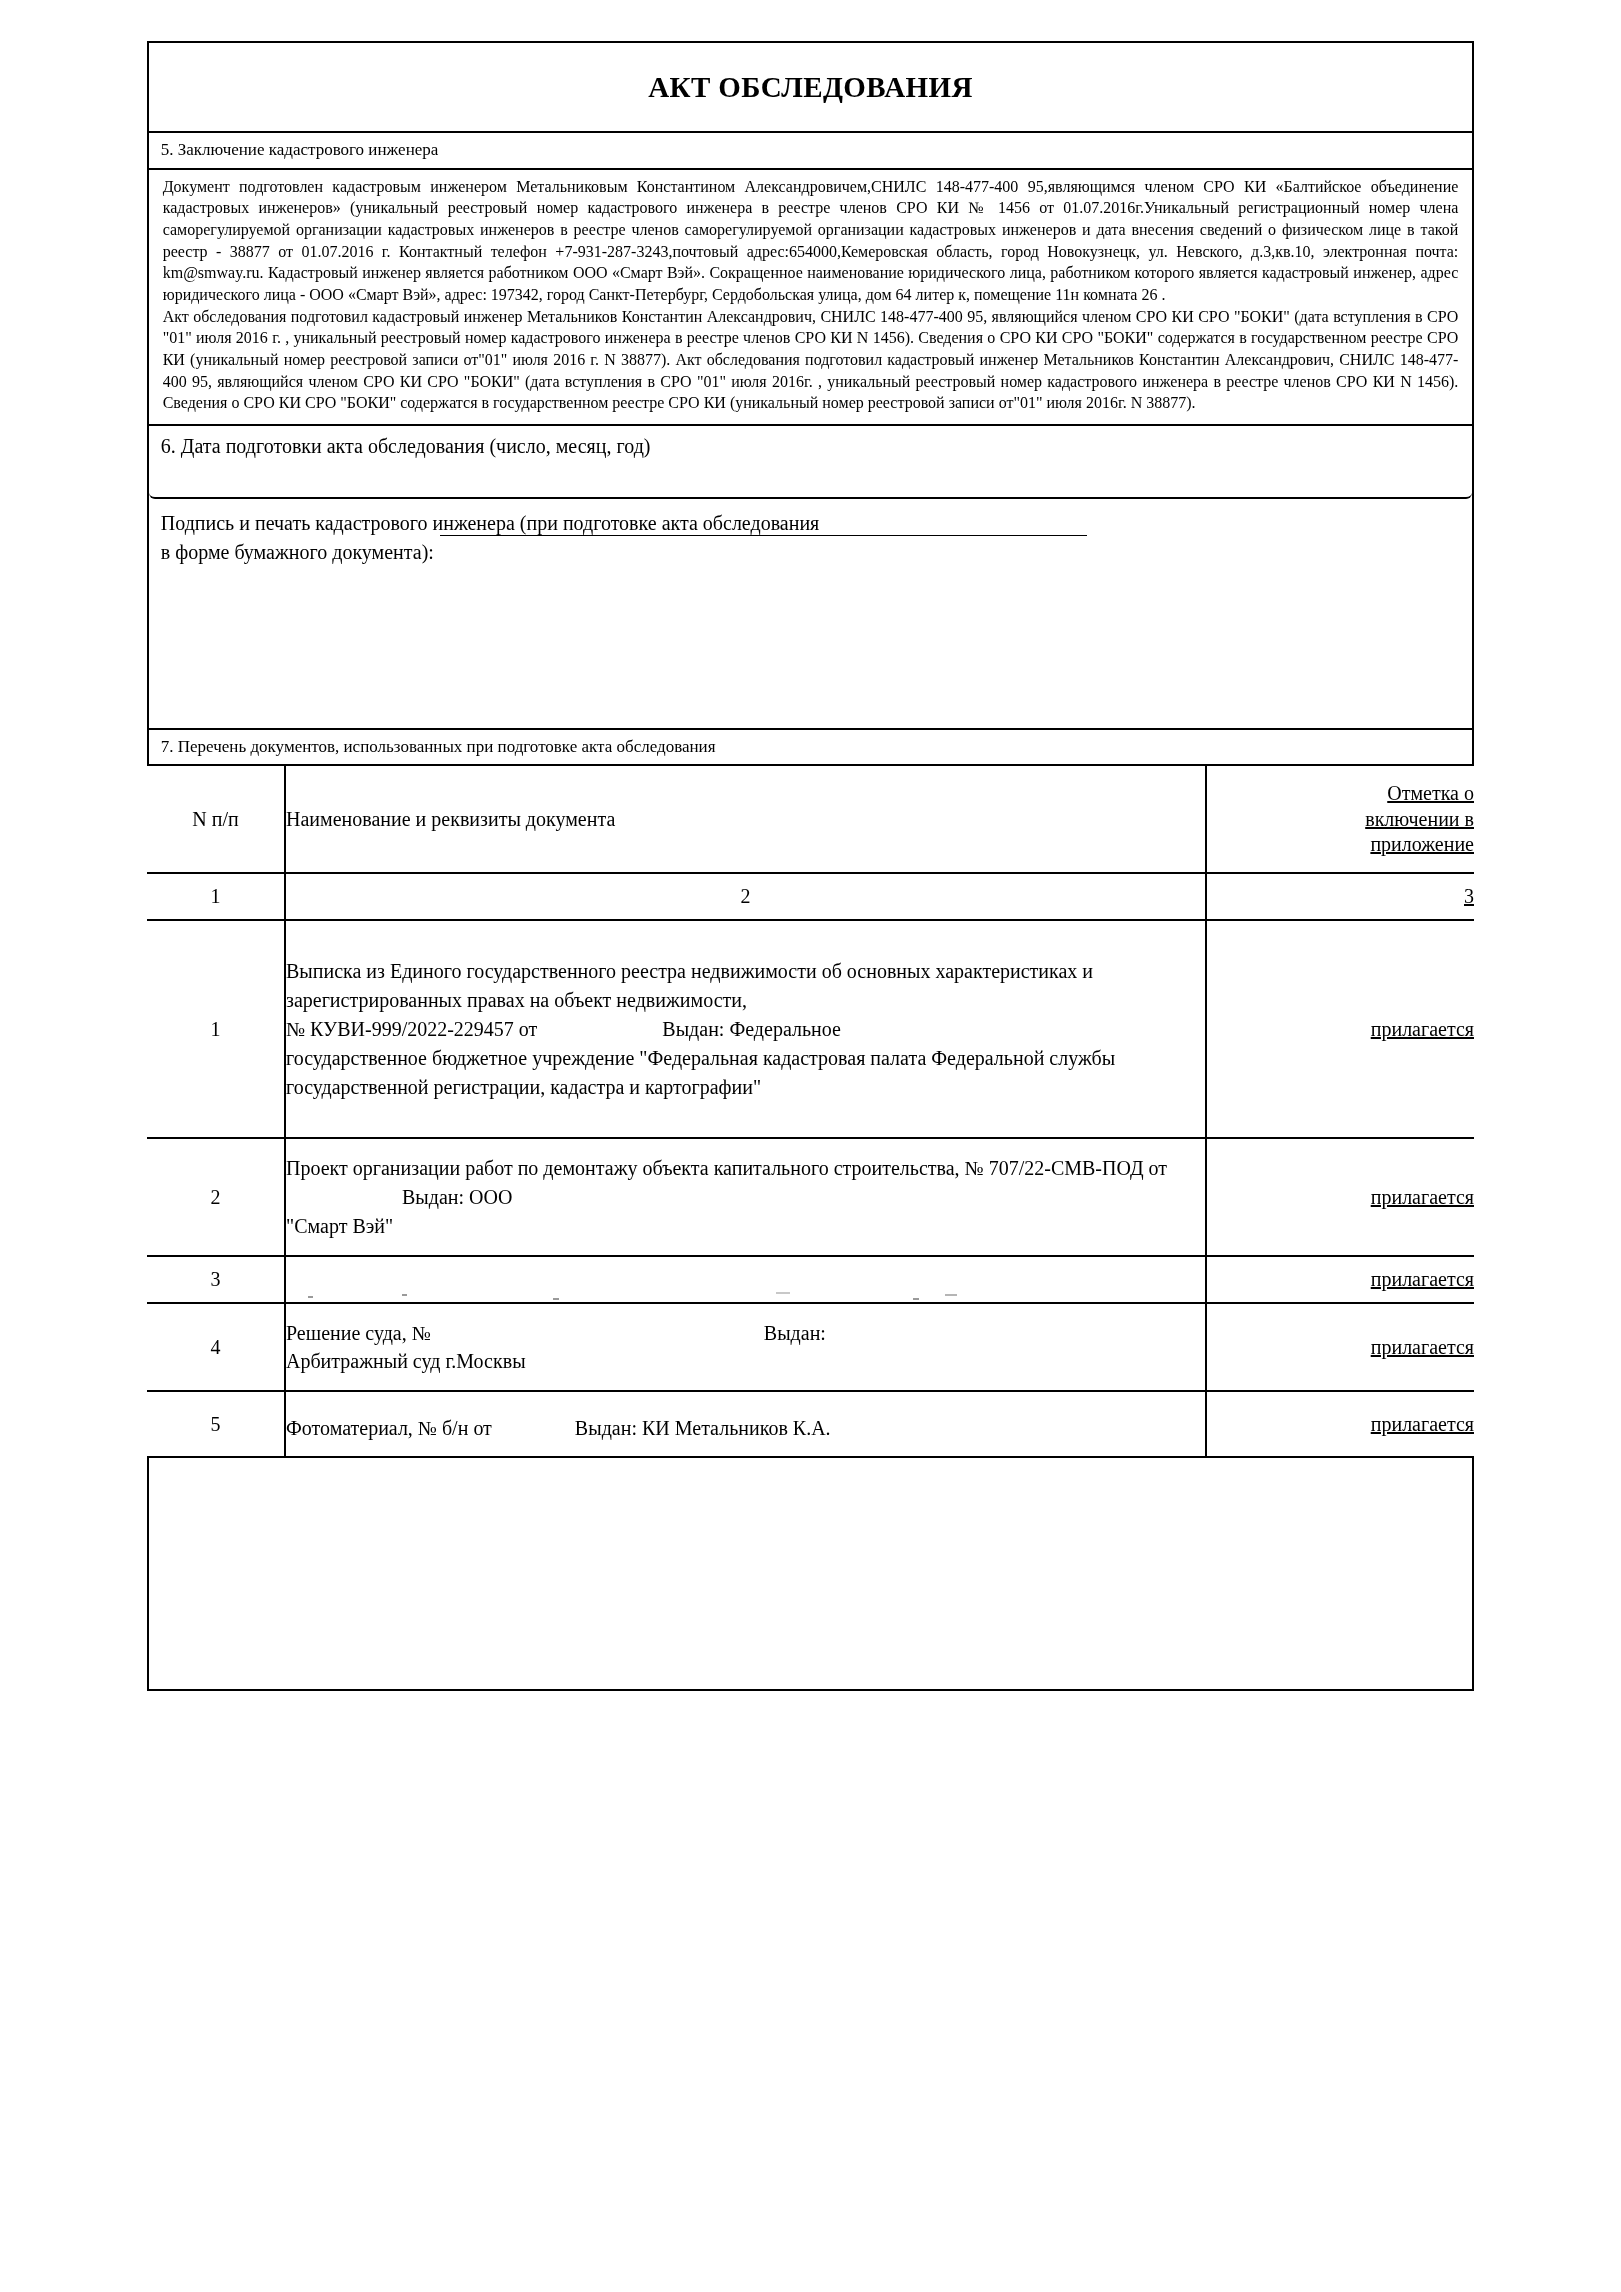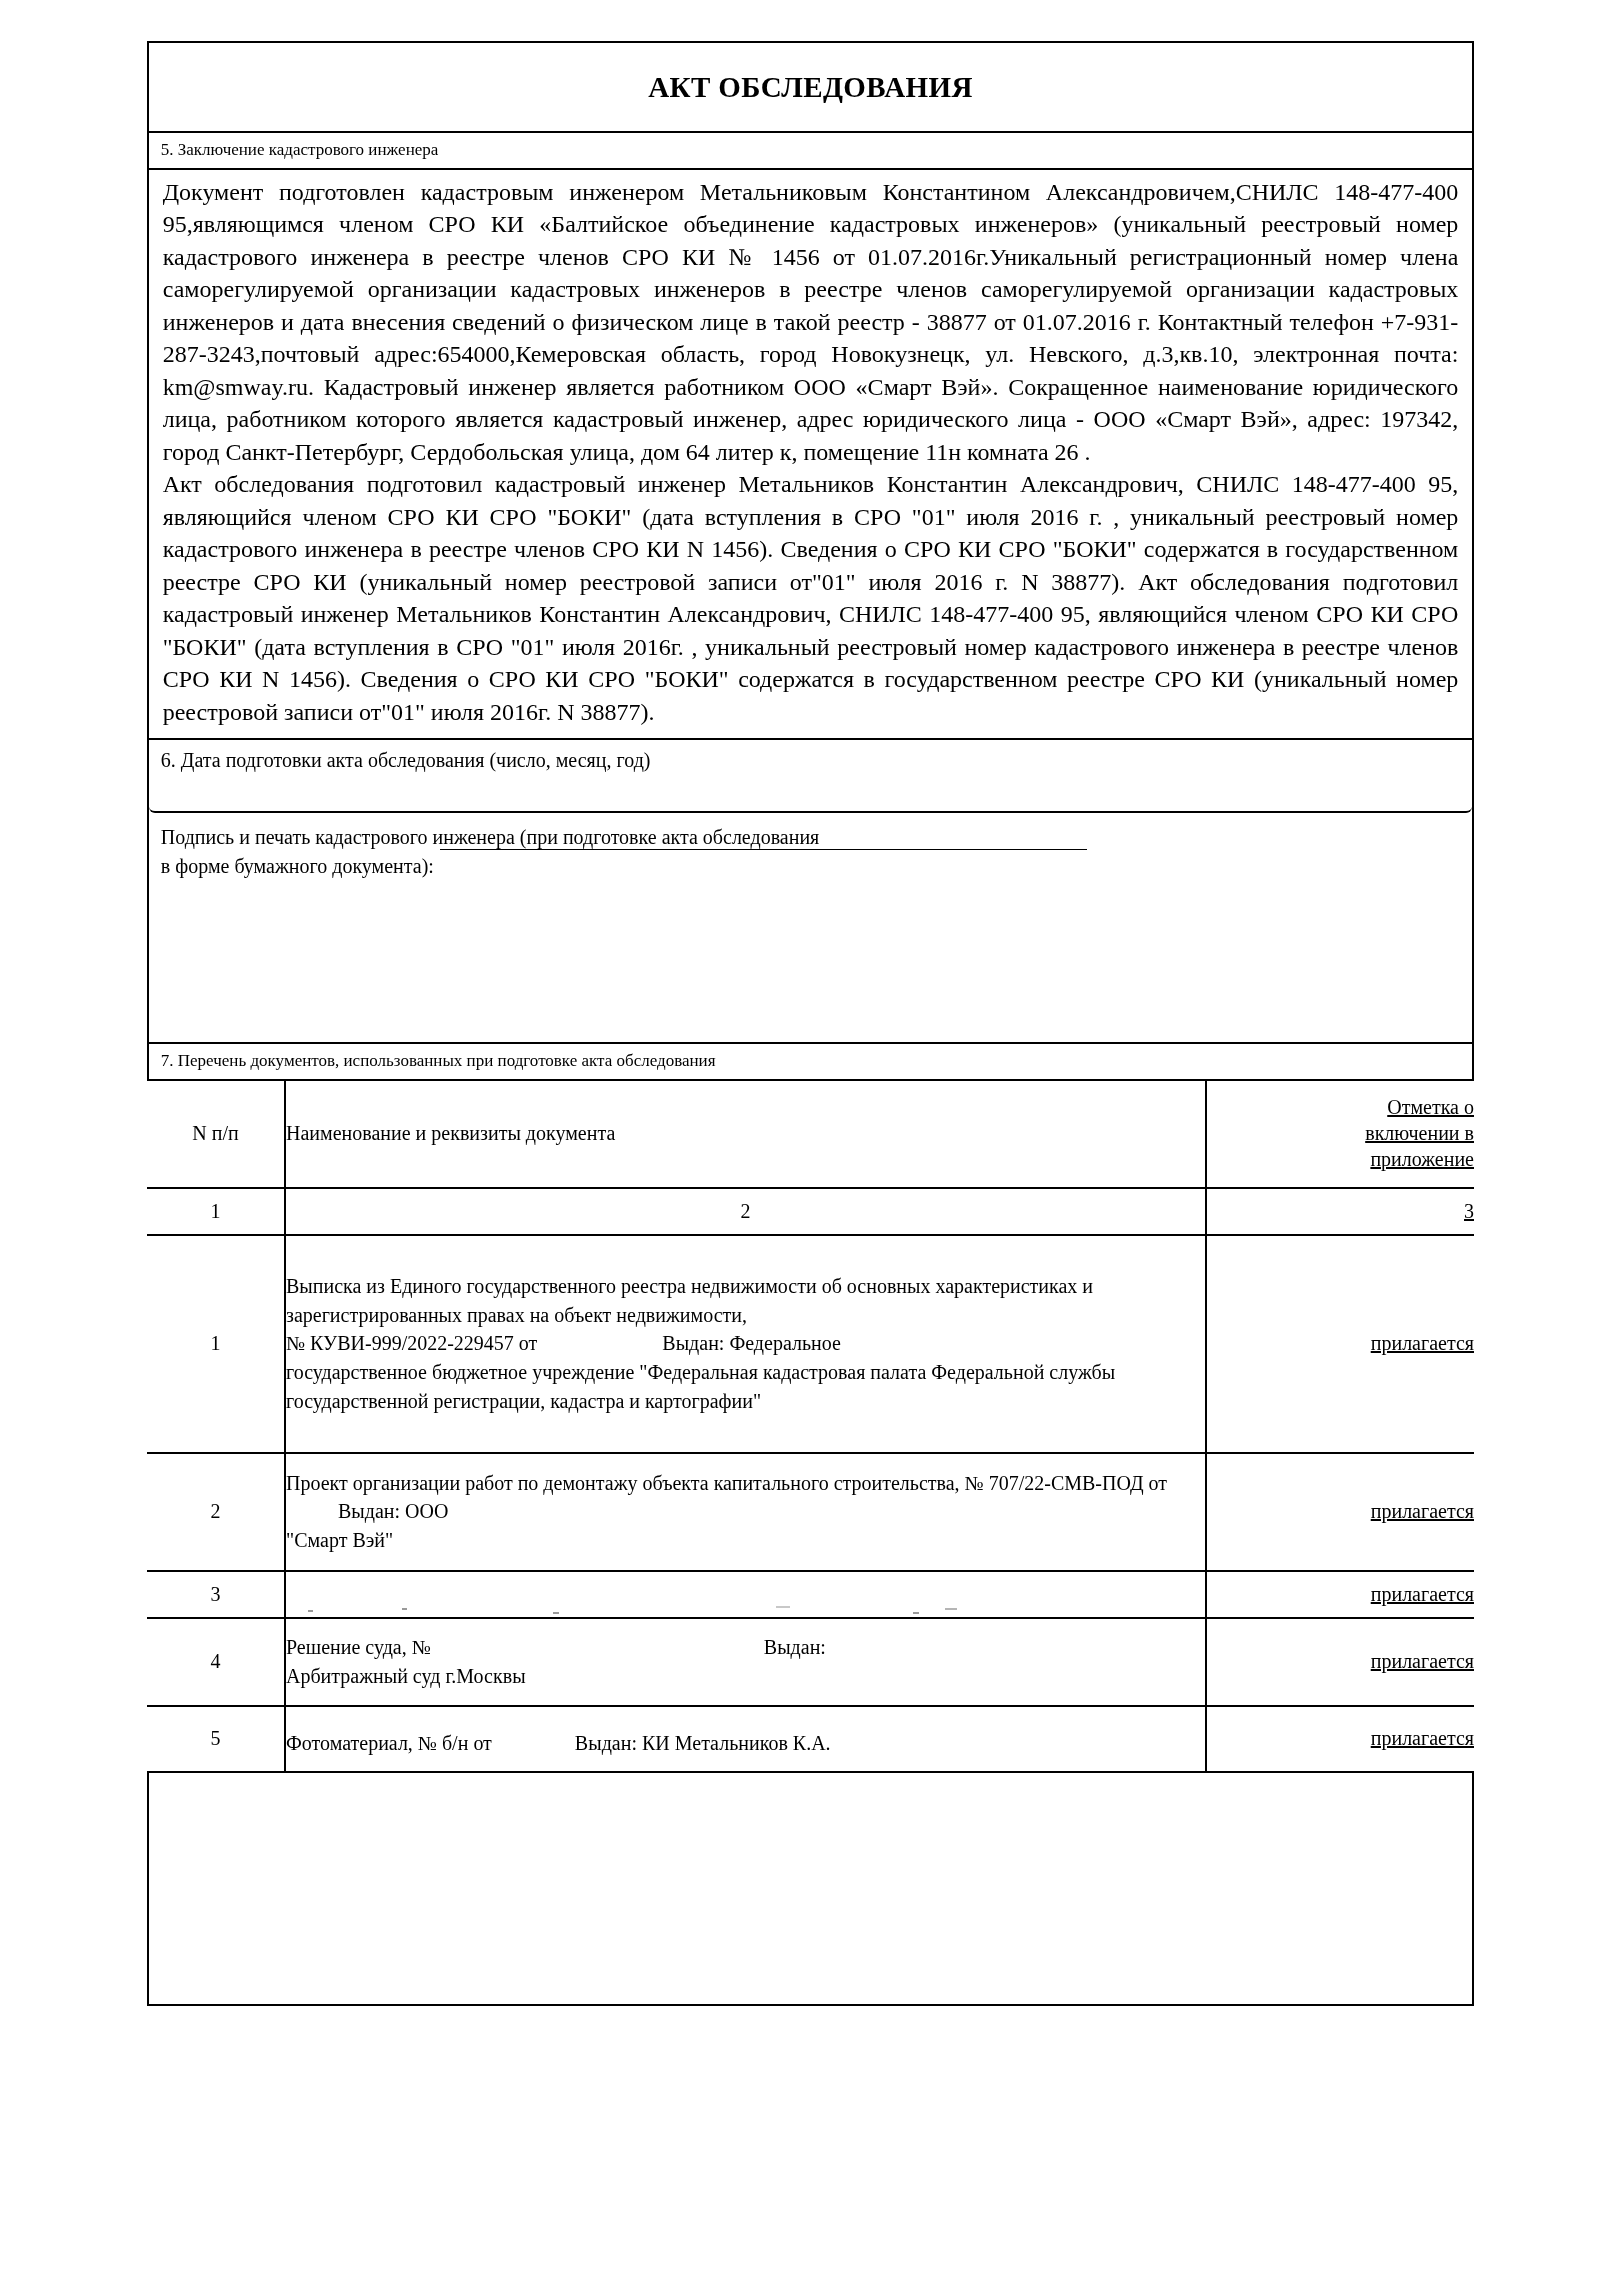--- a/index.html
+++ b/index.html
@@ -60,21 +60,21 @@
     border-bottom: 2px solid #000;
     padding: 5.9px 13.7px 9.8px 13.7px;
     box-sizing: border-box;
   }
   .lead-line {
     font-size: 20px;
     padding-left: 5.9px;
     margin-bottom: 1px;
   }
   .para {
-    font-size: 24px;
+    font-size: 16px;
     line-height: 1.355;
     text-align: justify;
     text-justify: inter-word;
     margin: 0;
     hyphens: none;
   }
   .para + .para { margin-top: 0px; }
 
   
   .date-cell {
@@ -165,21 +165,21 @@
   .row-r3 td { height: 45px; }
   .row-r4 td { height: 86px; }
   .row-r5 td { height: 55px; }
 
   .cell-multiline { white-space: pre-line; }
 
   .inline-issuer {
     display: inline-block;
     margin-left: 125px;
   }
-  .inline-issuer-sm { display: inline-block; margin-left: 52px; }
+  .inline-issuer-sm { display: inline-block; margin-left: 116px; }
   .inline-issuer-xs { display: inline-block; margin-left: 83px; }
 
   
   .faint-marks {
     position: relative;
     height: 100%;
     width: 100%;
   }
   .fm {
     position: absolute;

